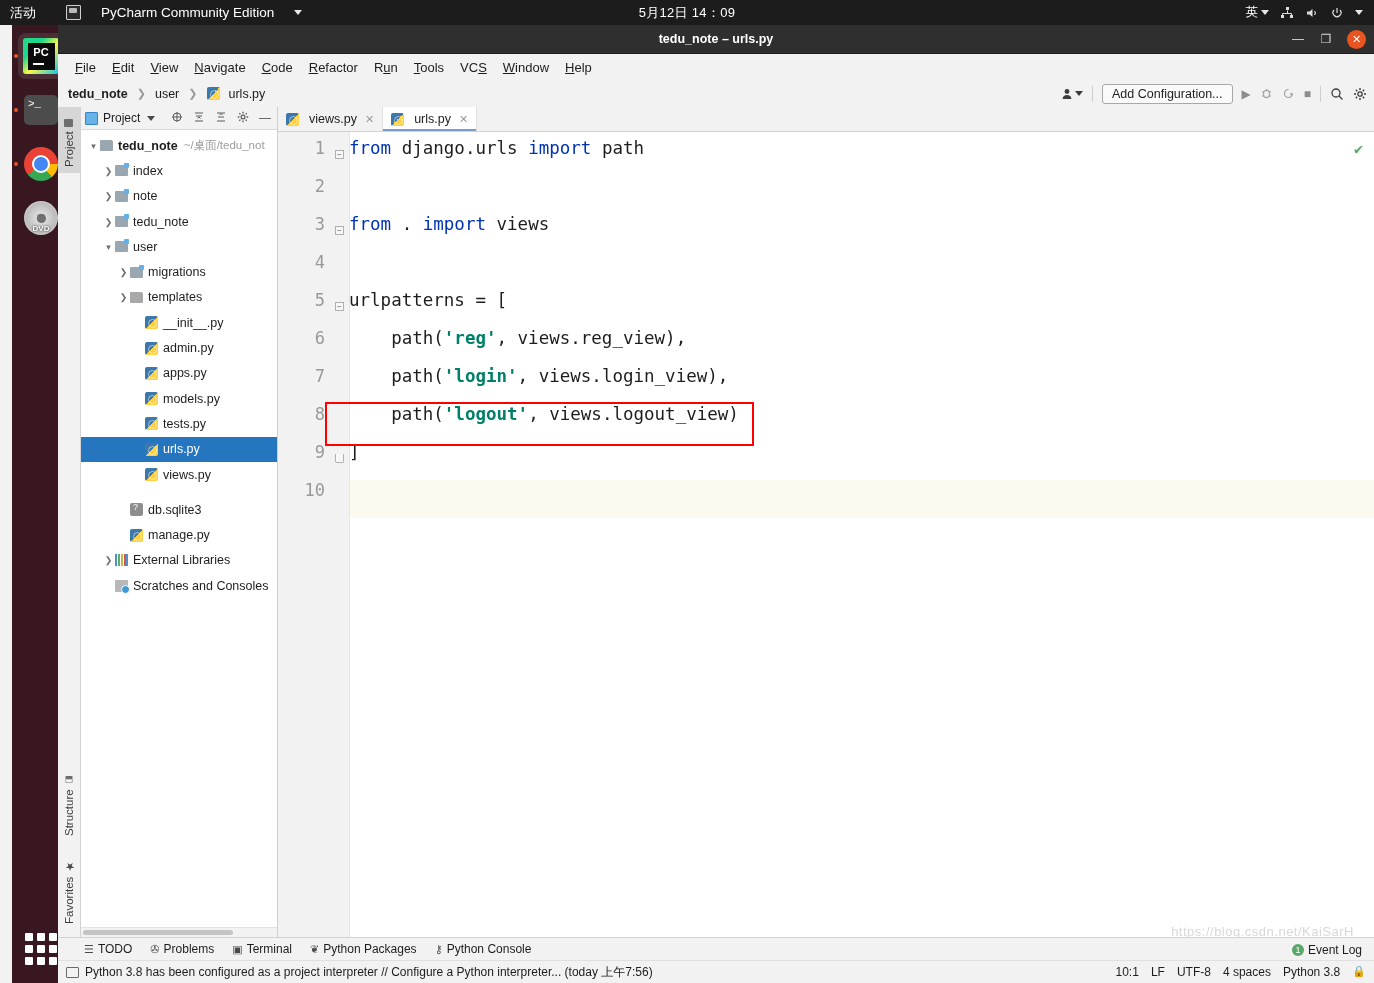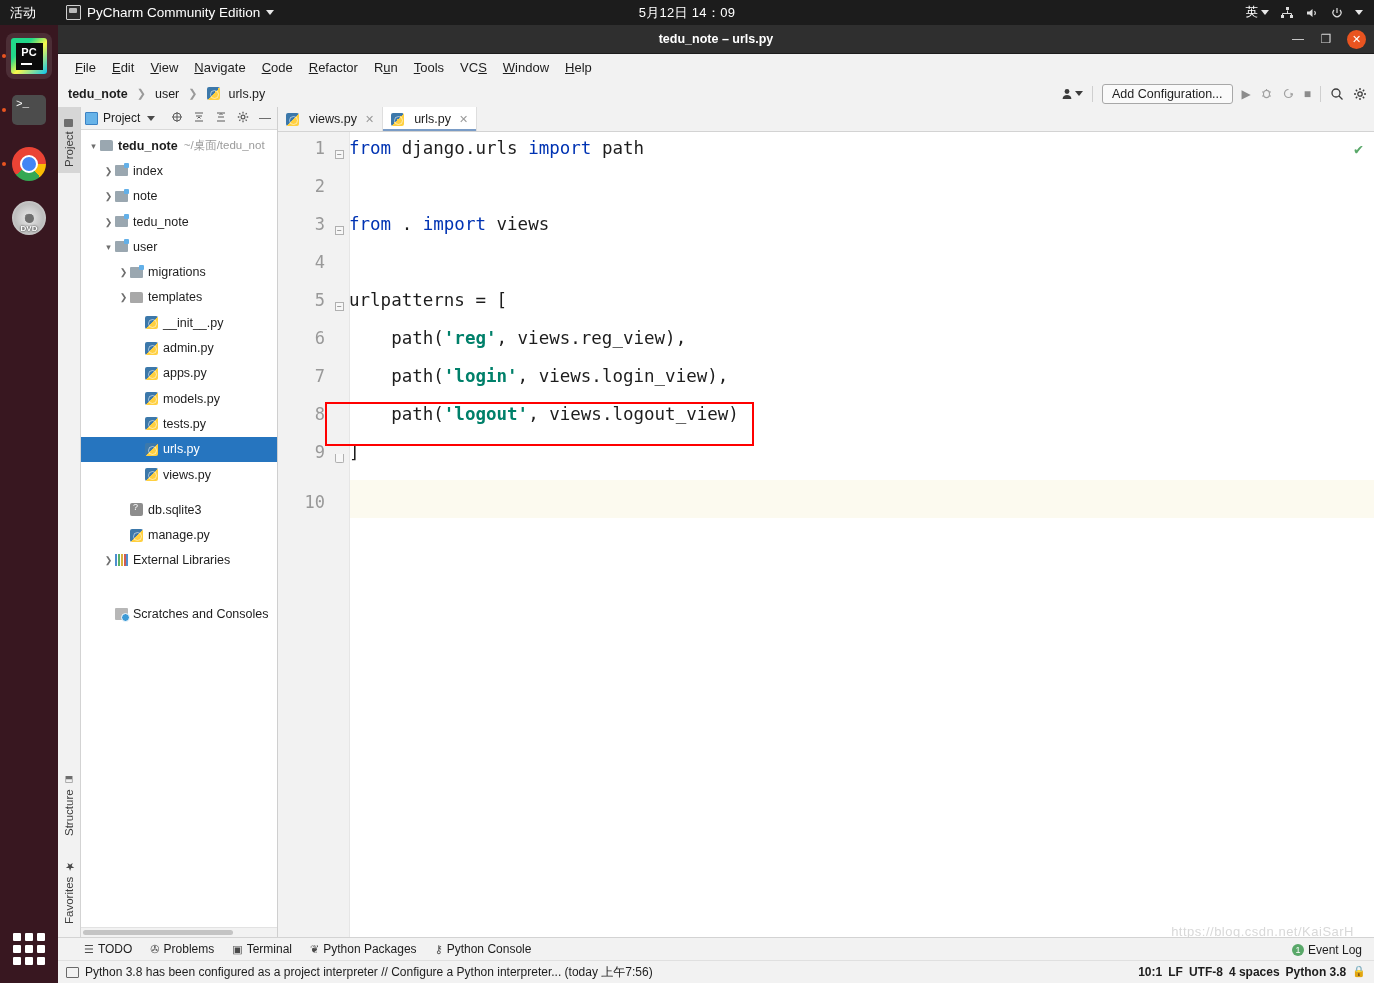--- a/index.html
+++ b/index.html
@@ -11,42 +11,42 @@
   }
   #app{position:relative;width:1118px;height:983px;}
 
   
   .gnome-bar{
     position:absolute;left:0;top:0;width:1374px;height:25px;
     background:#1c1c1c;color:#ffffff;font-size:13px;
     display:flex;align-items:center;
   }
   .gnome-activities{padding:0 12px 0 10px;font-size:13px;}
-  .gnome-app{display:flex;align-items:center;gap:6px;font-size:13.5px;margin-left:18px;}
+  .gnome-app{display:flex;align-items:center;gap:20px;font-size:13.5px;margin-left:18px;}
   .gnome-app-icon{
     width:13px;height:13px;border:1px solid #cfcfcf;border-radius:1px;
     display:inline-block;position:relative;background:#2b2b2b;
   }
   .gnome-app-icon:after{
     content:"";position:absolute;left:2px;top:2px;width:8px;height:5px;
     background:#b9b9b9;border-radius:1px;
   }
   .caret-d{
     width:0;height:0;border-left:4px solid transparent;border-right:4px solid transparent;
     border-top:5px solid #e8e8e8;display:inline-block;
   }
   .gnome-clock{
     position:absolute;left:0;right:0;text-align:center;font-size:13px;letter-spacing:.3px;
   }
   .gnome-right{margin-left:auto;display:flex;align-items:center;gap:11px;padding-right:11px;}
   .tray-ico{display:inline-flex;align-items:center;gap:3px;font-size:12.5px;}
 
   
   .dock{
-    position:absolute;left:0;top:25px;width:58px;height:958px;
+    position:absolute;left:12px;top:25px;width:58px;height:958px;
     background:#2c0b17;background:rgba(50,15,25,0.97);
   }
   .dock-item{
     position:relative;width:46px;height:46px;margin:8px auto 0 auto;border-radius:8px;
     display:flex;align-items:center;justify-content:center;
   }
   .dock-item.active{background:rgba(255,255,255,0.10);}
   .dock-dot{
     position:absolute;left:-4px;top:50%;transform:translateY(-50%);
     width:4px;height:4px;border-radius:50%;background:#e95420;
@@ -210,21 +210,21 @@
     height:22px;background:#f2f2f2;border-top:1px solid #d3d3d3;display:flex;align-items:center;
     padding-left:26px;gap:18px;font-size:12px;color:#1d1d1d;flex:0 0 22px;
   }
   .bb-item{display:flex;align-items:center;gap:4px;}
   .bb-ico{font-size:11px;color:#4a4a4a;}
   .statusbar{
     height:22px;background:#f2f2f2;border-top:1px solid #e0e0e0;display:flex;align-items:center;
     padding:0 8px 0 8px;font-size:12px;color:#1d1d1d;flex:0 0 22px;position:relative;
   }
   .sb-left{display:flex;align-items:center;gap:6px;}
-  .sb-right{margin-left:auto;display:flex;gap:6px;font-weight:bold;}
+  .sb-right{margin-left:auto;display:flex;gap:12px;}
   .evtlog{position:absolute;right:12px;top:-18px;display:flex;align-items:center;gap:4px;font-size:12px;}
   .evtbadge{width:12px;height:12px;border-radius:50%;background:#59a869;color:#fff;font-size:9px;
     display:flex;align-items:center;justify-content:center;}
   .lockico{color:#6a6a6a;font-size:11px;}
   .monico{width:11px;height:9px;border:1px solid #6a6a6a;border-radius:1px;display:inline-block;}
 </style>
 </head>
 <body>
 
 <div id="app">
@@ -508,21 +508,21 @@
             <div class="row" style="padding-left: 36px;">
               <span class="arrow empty"></span>
               <span class="pyicon"></span>
               <span>manage.py</span>
             </div>
             <div class="row" style="padding-left: 21px;">
               <span class="arrow">❯</span>
               <span class="libicon"></span>
               <span>External Libraries</span>
             </div>
-            <div class="row" style="padding-left: 21px; margin-top: 28px;">
+            <div class="row" style="padding-left: 21px;">
               <span class="arrow empty"></span>
               <span class="scicon"></span>
               <span>Scratches and Consoles</span>
             </div>
           </div>
         <div class="pp-scroll">
             <i></i>
           </div>
       </div>
 
@@ -556,21 +556,21 @@
               <div class="ln" style="top: 158px; left: -71px;">5</div>
               <div class="cl" style="top: 158px; text-align: center;"><span>urlpatterns = [</span></div>
               <div class="ln" style="top: 196px; left: -71px;">6</div>
               <div class="cl" style="top: 196px;"><span>    path(</span><span class="str">'reg'</span><span>, views.reg_view),</span></div>
               <div class="ln" style="top: 234px; left: -71px;">7</div>
               <div class="cl" style="top: 234px;"><span>    path(</span><span class="str">'login'</span><span>, views.login_view),</span></div>
               <div class="ln" style="top: 272px; left: -71px;">8</div>
               <div class="cl" style="top: 272px;"><span>    path(</span><span class="str">'logout'</span><span>, views.logout_view)</span></div>
               <div class="ln" style="top: 310px; left: -71px;">9</div>
               <div class="cl" style="top: 310px;"><span>]</span></div>
-              <div class="ln" style="top: 348px; left: -71px; margin-top: 12px;">10</div>
+              <div class="ln" style="top: 348px; left: -71px;">10</div>
               <div class="cl" style="top: 348px;"></div>
             </div>
 
           <div class="foldmark" style="left:57px;top:18px;">−</div>
           <div class="foldmark" style="left:57px;top:94px;">−</div>
           <div class="foldmark" style="left:57px;top:170px;">−</div>
           <div class="foldmark end" style="left:57px;top:322px;"></div>
 
           <div class="redbox" style="left:47px;top:270px;width:429px;height:44px;"></div>
 

